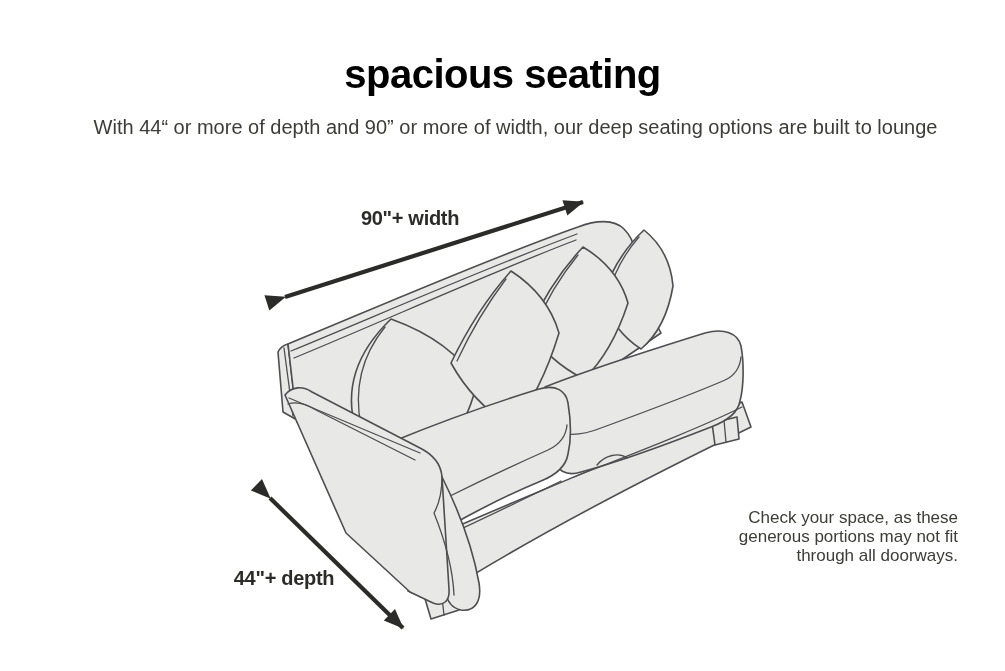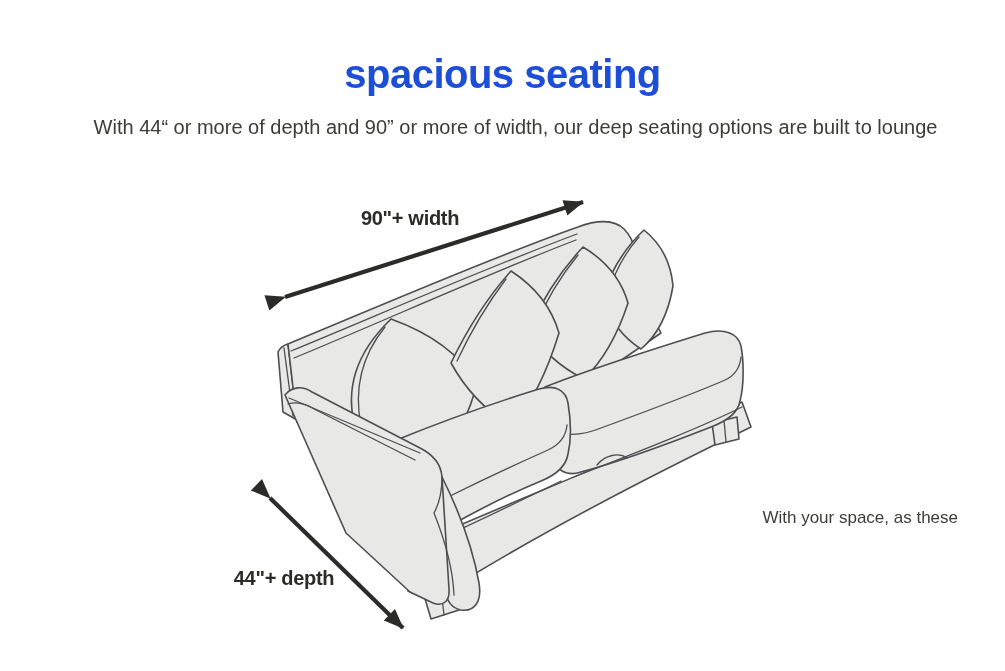--- a/index.html
+++ b/index.html
@@ -2,21 +2,21 @@
 <html><head>
 <meta charset="utf-8">
 <style>
   html,body{margin:0;padding:0;background:#fff;}
   .page{
     position:relative;width:1005px;height:671px;background:#ffffff;overflow:hidden;
     font-family:"Liberation Sans","DejaVu Sans",sans-serif;color:#3b3b36;
   }
   .title{
     position:absolute;top:52px;left:0;width:100%;text-align:center;
-    font-size:40px;line-height:44px;font-weight:bold;color:#1d4ed8;letter-spacing:-0.5px;
+    font-size:40px;line-height:44px;font-weight:bold;color:#000000;letter-spacing:-0.5px;
   }
   .subtitle{
     position:absolute;top:114px;left:0;width:100%;text-align:center;
     font-size:20px;line-height:26px;color:#3c3c38;margin-left:13px;
   }
   .illustration{position:absolute;left:0;top:0;width:1005px;height:671px;}
   .dim-label{
     position:absolute;width:160px;text-align:center;
     font-size:20px;font-weight:bold;color:#2b2b28;letter-spacing:-0.3px;
   }
@@ -97,17 +97,19 @@
 
     <line class="arrow" x1="285" y1="297" x2="583" y2="202" marker-start="url(#ah)" marker-end="url(#ah)"></line>
     <line class="arrow" x1="270" y1="498" x2="403" y2="628" marker-start="url(#ah)" marker-end="url(#ah)"></line>
   </svg>
 
   <div class="dim-label width">90"+ width</div>
   <div class="dim-label depth">44"+ depth</div>
 
   <div class="measure-up">
     <div class="mu-note">
-      <div>With your space, as these</div>
+      <div>Check your space, as these</div>
+      <div>generous portions may not fit</div>
+      <div>through all doorways.</div>
     </div>
   </div>
 
 </div>
 
 </body></html>

